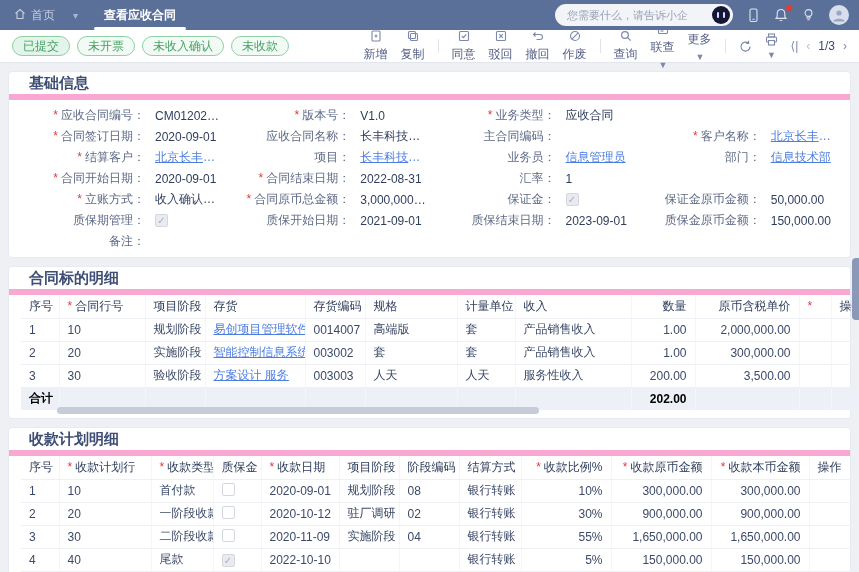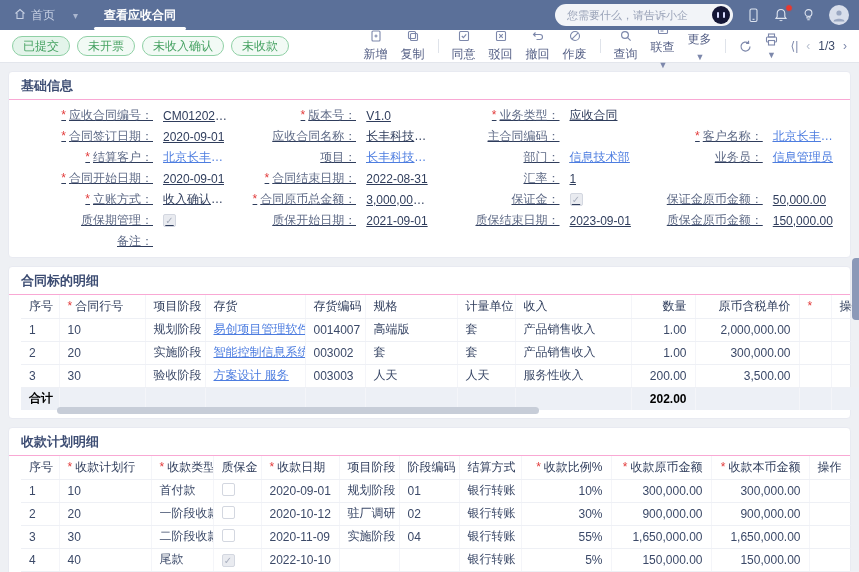--- a/index.html
+++ b/index.html
@@ -32,24 +32,24 @@
   .tb-right { margin-left:auto; display:flex; align-items:center; }
   .tb-btn { display:flex; align-items:center; gap:4px; color:#545f85; margin-left:13px; cursor:pointer; white-space:nowrap;flex-direction:column; }
   .tb-btn svg { stroke:#7d88ab; }
   .tb-caret { font-size:9px; color:#7d88ab; margin-left:1px; }
   .tb-div { width:1px; height:14px; background:#dfe3ea; margin-left:13px; }
   .pg { display:flex; align-items:center; gap:8px; margin-left:13px; color:#7d88ab; }
   .pg .pgnum { color:#3c4a68; }
   .pg .dis { color:#b9c0d0; }
   
   .panel { background:#fff; margin:8px 8px 0 8px; border:1px solid #e8eaf1; border-radius:4px; position:relative; }
-  .sec-title { height:28px; display:flex; align-items:center; padding:0 12px; color:#3d4d73; font-weight:bold; font-size:13px; border-bottom:1px solid #f9a8d4; }
+  .sec-title { height:28px; display:flex; align-items:center; padding:0 20px; color:#3d4d73; font-weight:bold; font-size:15px; border-bottom:6px solid #f9a8d4; }
   .req { color:#e23b3b; margin-right:3px; }
   
-  .form { padding:5px 12px 5px 16px;text-decoration:underline; }
+  .form { padding:5px 12px 5px 8px; }
   .f-row { display:flex; height:21px; align-items:center; }
   .field { width:25%; display:flex; align-items:center; min-width:0; }
   .f-label { flex:0 0 128px; text-align:right; color:#5e6a86; white-space:nowrap; overflow:hidden; }
   .f-value { padding-left:10px; color:#2f3d5c; white-space:nowrap; overflow:hidden; text-overflow:ellipsis; }
   .link { color:#4d7de0; text-decoration:underline; cursor:pointer; }
   .cb { width:13px; height:13px; border:1px solid #d3d7e0; border-radius:2px; background:#fff; display:inline-flex; align-items:center; justify-content:center; margin-left:10px; font-size:10px; color:#a7aebd; }
   .cb.checked { background:#e9ebf0; }
   .cb.checked::after { content:"✓"; }
   .cb.incell { margin-left:0; }
   
@@ -247,26 +247,26 @@
     <div class="f-row">
       <div class="field">
           <div class="f-label"><span class="req">*</span><span>结算客户：</span></div>
           <div class="f-value link">北京长丰科技信息技术有限任...</div>
         </div>
       <div class="field">
           <div class="f-label"><span>项目：</span></div>
           <div class="f-value link">长丰科技高铁广告设计项目</div>
         </div>
       <div class="field">
+          <div class="f-label"><span>业务员：</span></div>
+          <div class="f-value link">信息管理员</div>
+        </div>
+      <div class="field">
           <div class="f-label"><span>部门：</span></div>
           <div class="f-value link">信息技术部</div>
-        </div>
-      <div class="field">
-          <div class="f-label"><span>业务员：</span></div>
-          <div class="f-value link">信息管理员</div>
         </div>
     </div>
     <div class="f-row">
       <div class="field">
           <div class="f-label"><span class="req">*</span><span>合同开始日期：</span></div>
           <div class="f-value">2020-09-01</div>
         </div>
       <div class="field">
           <div class="f-label"><span class="req">*</span><span>合同结束日期：</span></div>
           <div class="f-value">2022-08-31</div>
@@ -453,21 +453,21 @@
         </tr>
       </thead>
       <tbody>
         <tr>
           <td>1</td>
           <td>10</td>
           <td>首付款</td>
           <td><span class="cb incell"></span></td>
           <td>2020-09-01</td>
           <td>规划阶段</td>
-          <td>01</td>
+          <td>08</td>
           <td>银行转账</td>
           <td class="num">10%</td>
           <td class="num">300,000.00</td>
           <td class="num">300,000.00</td>
           <td></td>
         </tr>
         <tr>
           <td>2</td>
           <td>20</td>
           <td>一阶段收款</td>

